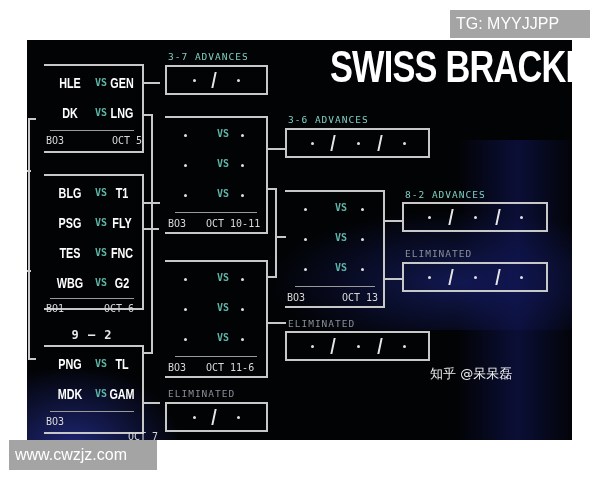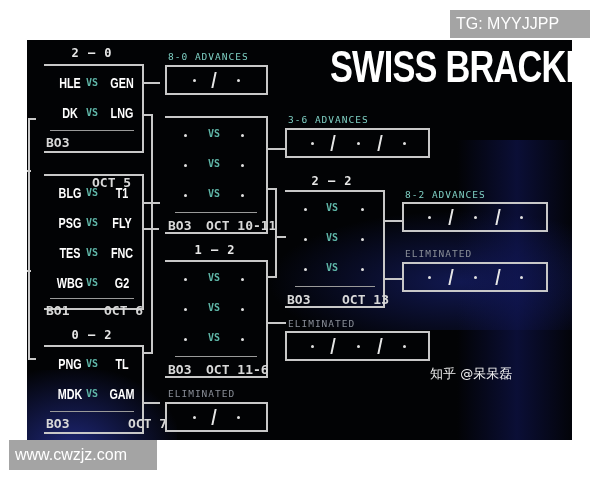--- a/index.html
+++ b/index.html
@@ -9,101 +9,100 @@
   .glow2 { position:absolute; left:240px; top:170px; width:320px; height:120px; background:radial-gradient(ellipse at 60% 60%, rgba(25,35,120,0.65), rgba(5,8,40,0) 70%); }
   .glow3 { position:absolute; left:430px; top:100px; width:120px; height:300px; background:linear-gradient(90deg, rgba(0,0,0,0), rgba(18,24,95,0.55), rgba(0,0,0,0)); }
   .title { position:absolute; left:303px; top:2px; color:#ffffff; font-family:"Liberation Sans", sans-serif; font-weight:bold; font-size:44px; letter-spacing:-1px; transform:scaleX(0.78); transform-origin:left top; line-height:50px; white-space:nowrap; }
   .hdr { position:absolute; color:#e8e8e8; font-family:"DejaVu Sans Mono", monospace; font-weight:bold; font-size:12px; text-align:center; width:100px; letter-spacing:1px; }
   .label { position:absolute; font-family:"DejaVu Sans Mono", monospace; font-size:9.5px; letter-spacing:1px; white-space:nowrap; }
   .adv { color:#7fd0c4; }
   .elim { color:#8a8f98; }
   .box { position:absolute; border-top:2px solid #c8c8c8; border-right:2px solid #c8c8c8; border-bottom:2px solid #c8c8c8; box-sizing:border-box; }
   .box.full { border-left:2px solid #c8c8c8; }
   .team { position:absolute; color:#ffffff; font-family:"Liberation Sans", sans-serif; font-weight:bold; font-size:15px; transform:scaleX(0.72); transform-origin:center; width:40px; text-align:center; }
-  .vs { position:absolute; color:#5fb6a8; font-family:"DejaVu Sans Mono", monospace; font-weight:bold; font-size:10px; width:30px; text-align:center; }
+  .vs { position:absolute; color:#5fb6a8; font-family:"DejaVu Sans Mono", monospace; font-weight:bold; font-size:10px; width:30px; text-align:right; }
   .dot { position:absolute; width:3px; height:3px; background:#e0e0e0; border-radius:50%; }
   .slash { position:absolute; width:2px; height:16px; background:#e6e6e6; transform:skewX(-12deg); }
   .sep { position:absolute; height:1px; background:#9a9a9a; }
-  .foot { position:absolute; color:#d8d8d8; font-family:"DejaVu Sans Mono", monospace; font-size:13px; font-weight:bold; white-space:nowrap; }
+  .foot { position:absolute; color:#d8d8d8; font-family:"DejaVu Sans Mono", monospace; font-size:10px; font-weight:normal; white-space:nowrap; }
   .ln { position:absolute; background:#c8c8c8; }
   .wm1 { position:absolute; left:450px; top:10px; width:140px; height:28px; background:#a4a4a4; color:#ffffff; font-family:"Liberation Sans", sans-serif; font-size:16px; line-height:28px; padding-left:6px; box-sizing:border-box; }
   .wm2 { position:absolute; left:9px; top:440px; width:148px; height:30px; background:#a4a4a4; color:#ffffff; font-family:"Liberation Sans", sans-serif; font-size:16px; line-height:30px; padding-left:6px; box-sizing:border-box; }
   .credit { position:absolute; left:430px; top:365px; color:#f0f0f0; font-family:"DejaVu Sans", sans-serif; font-size:13px; white-space:nowrap; }
 </style>
 </head>
 <body>
 
 <div class="canvas">
   <div class="glow1"></div>
   <div class="glow2"></div>
   <div class="glow3"></div>
 
   <div class="title">SWISS BRACKET</div>
 
-  <div class="hdr" style="left:15px;top:6px;">2 – 0</div>
   <div class="box" style="left:17px;top:24px;width:100px;height:89px;">
     <div class="team" style="left:6px;top:8px;">HLE</div>
     <div class="vs" style="left:33px;top:11px;">VS</div>
     <div class="team" style="left:58px;top:8px;">GEN</div>
     <div class="team" style="left:6px;top:38px;">DK</div>
     <div class="vs" style="left:33px;top:41px;">VS</div>
     <div class="team" style="left:58px;top:38px;">LNG</div>
     <div class="sep" style="left:6px;top:64px;width:84px;"></div>
     <div class="foot" style="left:2px;top:69px;">BO3</div>
-    <div class="foot" style="left:48px;top:69px;margin-top:40px;">OCT 5</div>
+    <div class="foot" style="left:68px;top:69px;">OCT 5</div>
   </div>
 
   <div class="box" style="left:17px;top:134px;width:100px;height:136px;">
     <div class="team" style="left:6px;top:8px;">BLG</div>
     <div class="vs" style="left:33px;top:11px;">VS</div>
     <div class="team" style="left:58px;top:8px;">T1</div>
     <div class="team" style="left:6px;top:38px;">PSG</div>
     <div class="vs" style="left:33px;top:41px;">VS</div>
     <div class="team" style="left:58px;top:38px;">FLY</div>
     <div class="team" style="left:6px;top:68px;">TES</div>
     <div class="vs" style="left:33px;top:71px;">VS</div>
     <div class="team" style="left:58px;top:68px;">FNC</div>
     <div class="team" style="left:6px;top:98px;">WBG</div>
     <div class="vs" style="left:33px;top:101px;">VS</div>
     <div class="team" style="left:58px;top:98px;">G2</div>
     <div class="sep" style="left:6px;top:122px;width:84px;"></div>
     <div class="foot" style="left:2px;top:127px;">BO1</div>
     <div class="foot" style="left:60px;top:127px;">OCT 6</div>
   </div>
 
-  <div class="hdr" style="left:15px;top:288px;">0 – 2</div>
+  <div class="hdr" style="left:15px;top:288px;">9 – 2</div>
   <div class="box" style="left:17px;top:305px;width:100px;height:89px;">
     <div class="team" style="left:6px;top:8px;">PNG</div>
     <div class="vs" style="left:33px;top:11px;">VS</div>
     <div class="team" style="left:58px;top:8px;">TL</div>
     <div class="team" style="left:6px;top:38px;">MDK</div>
     <div class="vs" style="left:33px;top:41px;">VS</div>
     <div class="team" style="left:58px;top:38px;">GAM</div>
     <div class="sep" style="left:6px;top:64px;width:84px;"></div>
     <div class="foot" style="left:2px;top:69px;">BO3</div>
-    <div class="foot" style="left:60px;top:69px;padding-left:24px;">OCT 7</div>
+    <div class="foot" style="left:60px;top:84px;padding-left:24px;">OCT 7</div>
   </div>
 
   <div class="ln" style="left:1px;top:78px;width:2px;height:242px;"></div>
   <div class="ln" style="left:1px;top:78px;width:8px;height:2px;"></div>
   <div class="ln" style="left:1px;top:318px;width:8px;height:2px;"></div>
   <div class="ln" style="left:0px;top:130px;width:4px;height:2px;"></div>
   <div class="ln" style="left:0px;top:230px;width:4px;height:2px;"></div>
 
   <div class="ln" style="left:117px;top:42px;width:16px;height:2px;"></div>
   <div class="ln" style="left:117px;top:74px;width:8px;height:2px;"></div>
   <div class="ln" style="left:124px;top:74px;width:2px;height:116px;"></div>
   <div class="ln" style="left:124px;top:188px;width:8px;height:2px;"></div>
   <div class="ln" style="left:117px;top:162px;width:16px;height:2px;"></div>
   <div class="ln" style="left:117px;top:188px;width:8px;height:2px;"></div>
   <div class="ln" style="left:124px;top:188px;width:2px;height:126px;"></div>
   <div class="ln" style="left:117px;top:312px;width:8px;height:2px;"></div>
   <div class="ln" style="left:117px;top:362px;width:16px;height:2px;"></div>
 
-  <div class="label adv" style="left:141px;top:11px;">8-0 ADVANCES</div>
+  <div class="label adv" style="left:141px;top:11px;">3-7 ADVANCES</div>
   <div class="box full" style="left:138px;top:25px;width:103px;height:30px;">
     <div class="dot" style="left:26px;top:12px;"></div>
     <div class="slash" style="left:46px;top:5px;"></div>
     <div class="dot" style="left:70px;top:12px;"></div>
   </div>
 
   <div class="box" style="left:138px;top:76px;width:103px;height:118px;">
     <div class="dot" style="left:19px;top:16px;"></div>
     <div class="vs" style="left:34px;top:10px;">VS</div>
     <div class="dot" style="left:76px;top:16px;"></div>
@@ -111,21 +110,20 @@
     <div class="vs" style="left:34px;top:40px;">VS</div>
     <div class="dot" style="left:76px;top:46px;"></div>
     <div class="dot" style="left:19px;top:76px;"></div>
     <div class="vs" style="left:34px;top:70px;">VS</div>
     <div class="dot" style="left:76px;top:76px;"></div>
     <div class="sep" style="left:10px;top:94px;width:82px;"></div>
     <div class="foot" style="left:3px;top:100px;">BO3</div>
     <div class="foot" style="left:41px;top:100px;">OCT 10-11</div>
   </div>
 
-  <div class="hdr" style="left:138px;top:203px;">1 – 2</div>
   <div class="box" style="left:138px;top:220px;width:103px;height:118px;">
     <div class="dot" style="left:19px;top:16px;"></div>
     <div class="vs" style="left:34px;top:10px;">VS</div>
     <div class="dot" style="left:76px;top:16px;"></div>
     <div class="dot" style="left:19px;top:46px;"></div>
     <div class="vs" style="left:34px;top:40px;">VS</div>
     <div class="dot" style="left:76px;top:46px;"></div>
     <div class="dot" style="left:19px;top:76px;"></div>
     <div class="vs" style="left:34px;top:70px;">VS</div>
     <div class="dot" style="left:76px;top:76px;"></div>
@@ -150,21 +148,20 @@
 
   <div class="label adv" style="left:261px;top:74px;">3-6 ADVANCES</div>
   <div class="box full" style="left:258px;top:88px;width:145px;height:30px;">
     <div class="dot" style="left:24px;top:12px;"></div>
     <div class="slash" style="left:45px;top:5px;"></div>
     <div class="dot" style="left:70px;top:12px;"></div>
     <div class="slash" style="left:92px;top:5px;"></div>
     <div class="dot" style="left:116px;top:12px;"></div>
   </div>
 
-  <div class="hdr" style="left:255px;top:134px;">2 – 2</div>
   <div class="box" style="left:258px;top:150px;width:100px;height:118px;">
     <div class="dot" style="left:19px;top:16px;"></div>
     <div class="vs" style="left:32px;top:10px;">VS</div>
     <div class="dot" style="left:76px;top:16px;"></div>
     <div class="dot" style="left:19px;top:46px;"></div>
     <div class="vs" style="left:32px;top:40px;">VS</div>
     <div class="dot" style="left:76px;top:46px;"></div>
     <div class="dot" style="left:19px;top:76px;"></div>
     <div class="vs" style="left:32px;top:70px;">VS</div>
     <div class="dot" style="left:76px;top:76px;"></div>

